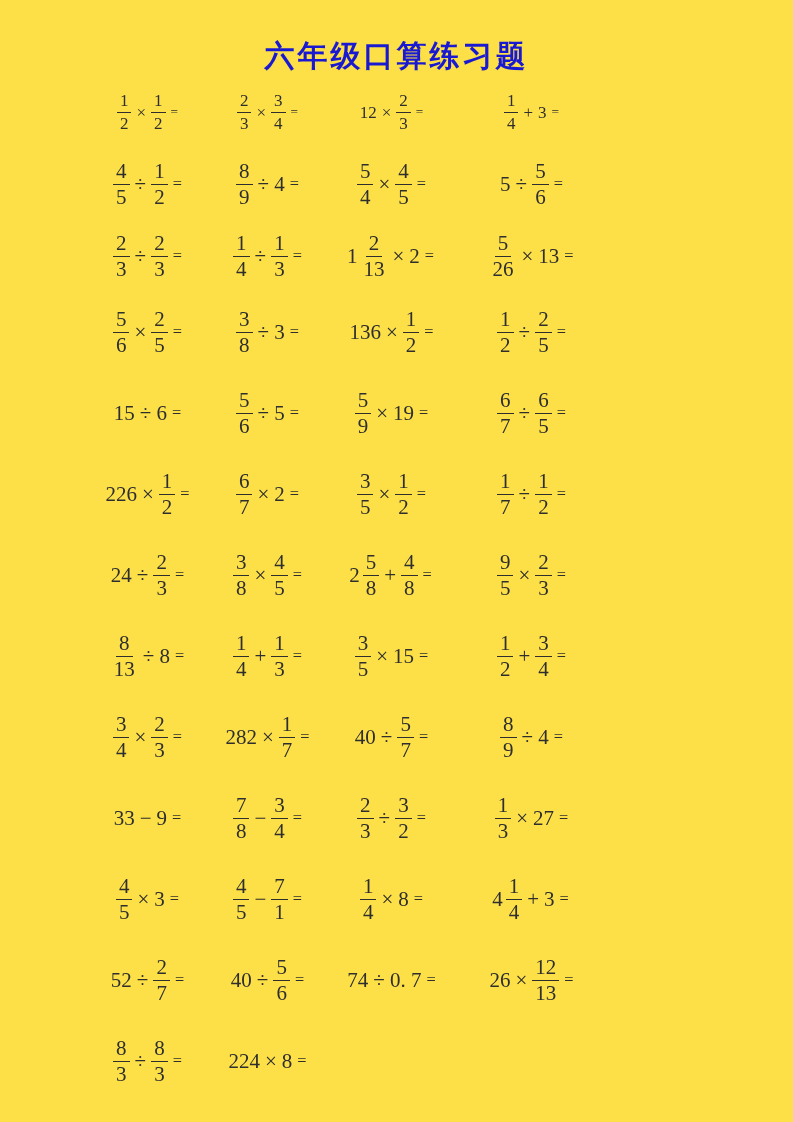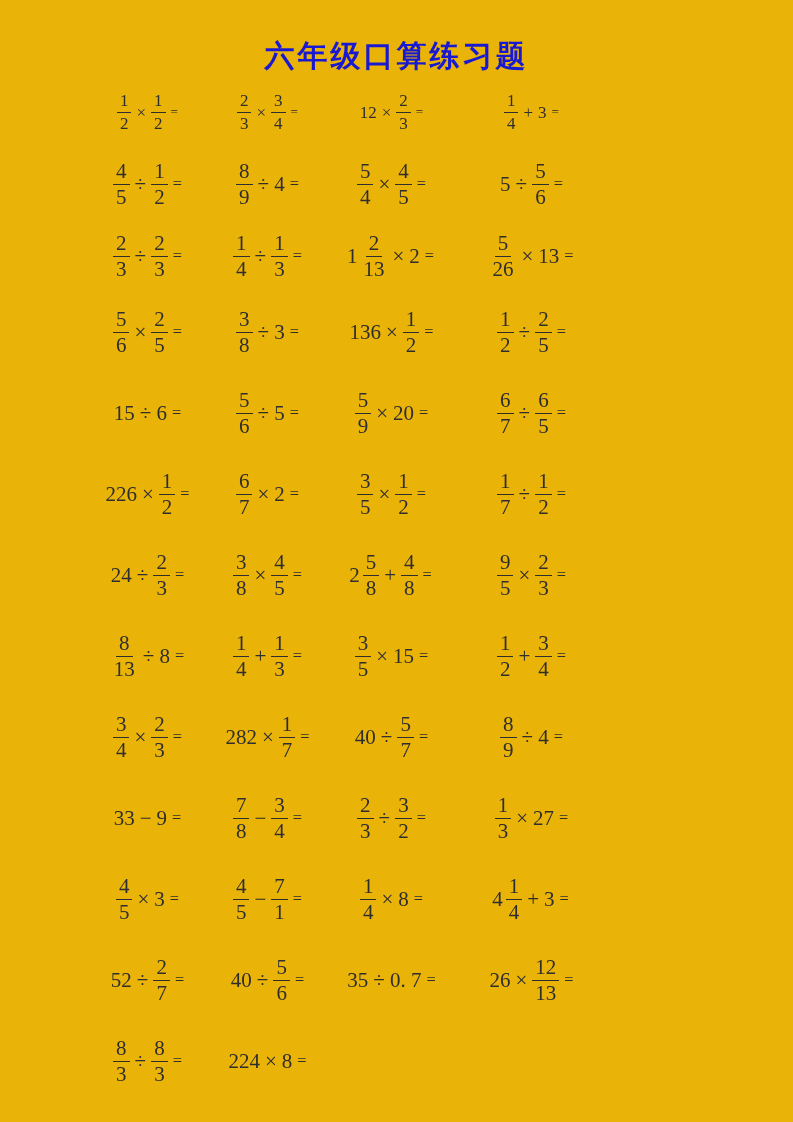--- a/index.html
+++ b/index.html
@@ -10,21 +10,21 @@
   html, body {
     margin: 0; padding: 0;
     background: #ffffff;
   }
   body {
     width: 793px; height: 1122px;
     font-family: "Liberation Serif", "DejaVu Serif", serif;
     color: var(--ink-color);
     overflow: hidden;
   }
-  .page { width: 793px; height: 1122px; background: #eab308; }
+  .page { width: 793px; height: 1122px; background: #fde047; }
   .title {
     padding-top: 36px;
     height: 72px;
     text-align: center;
     font-size: 30px;
     font-weight: bold;
     letter-spacing: 3px;
     color: var(--title-color);
     font-family: "Liberation Serif", "DejaVu Serif", serif;
   }
@@ -266,21 +266,21 @@
           <span class="tok op">÷</span>
           <span class="tok">5</span>
           <span class="tok op eq">=</span>
         </div>
         <div class="cell c3">
           <span class="frac">
             <span class="num">5</span>
             <span class="den">9</span>
           </span>
           <span class="tok op">×</span>
-          <span class="tok">20</span>
+          <span class="tok">19</span>
           <span class="tok op eq">=</span>
         </div>
         <div class="cell c4">
           <span class="frac">
             <span class="num">6</span>
             <span class="den">7</span>
           </span>
           <span class="tok op">÷</span>
           <span class="frac">
             <span class="num">6</span>
@@ -566,21 +566,21 @@
         <div class="cell c2">
           <span class="tok">40</span>
           <span class="tok op">÷</span>
           <span class="frac">
             <span class="num">5</span>
             <span class="den">6</span>
           </span>
           <span class="tok op eq">=</span>
         </div>
         <div class="cell c3">
-          <span class="tok">35</span>
+          <span class="tok">74</span>
           <span class="tok op">÷</span>
           <span class="tok">0. 7</span>
           <span class="tok op eq">=</span>
         </div>
         <div class="cell c4">
           <span class="tok">26</span>
           <span class="tok op">×</span>
           <span class="frac">
             <span class="num">12</span>
             <span class="den">13</span>

